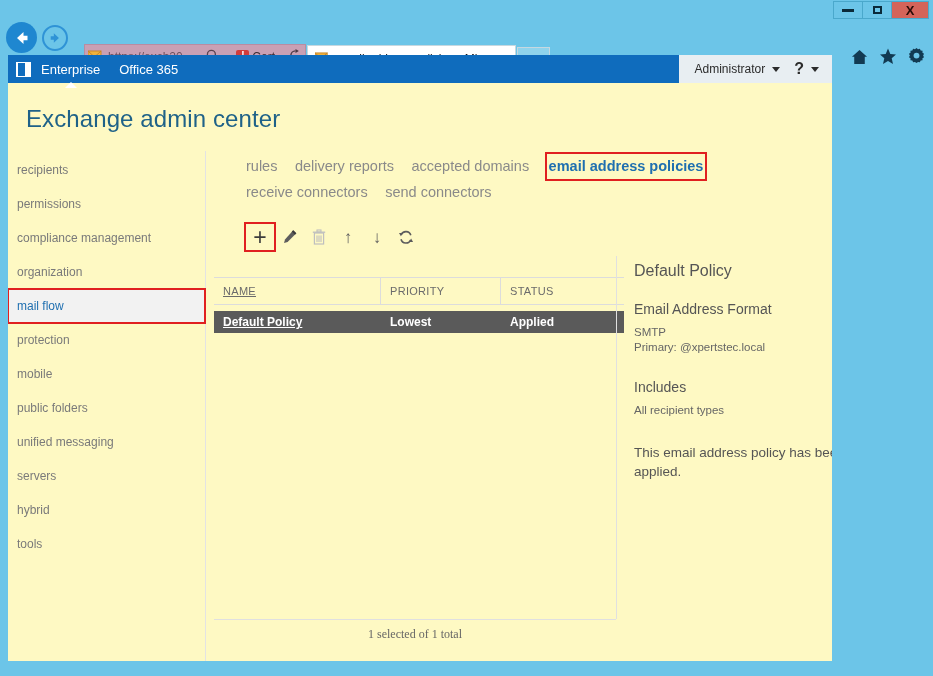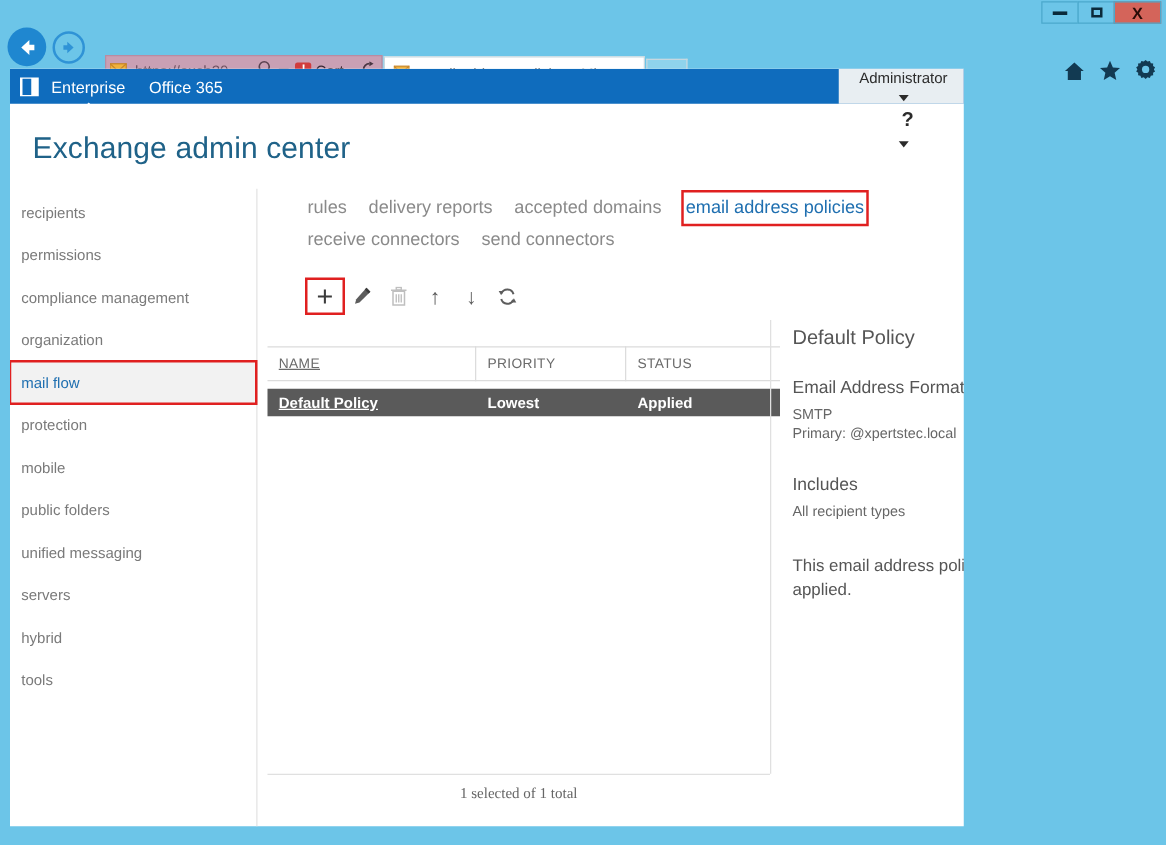--- a/index.html
+++ b/index.html
@@ -196,22 +196,22 @@
     display: flex;
     align-items: center;
     gap: 11px;
   }
   .chrome-icons svg { display: block; }
 
   
   .page {
     position: absolute;
     left: 8px; top: 55px;
-    width: 763px; height: 606px;
-    background: #ffffff;
+    width: 824px; height: 606px;
+    background: #fef9c3;
     overflow: hidden;
   }
 
   
   .suitebar {
     position: relative;
     height: 28px;
     background: #0f6cbd;
     display: flex;
     align-items: center;
@@ -249,21 +249,20 @@
   }
   .suite-right {
     position: absolute;
     right: 0; top: 0;
     height: 28px;
     background: #e8eef2;
     display: flex;
     align-items: center;
     padding: 0 13px 0 16px;
     gap: 7px;
-    flex-direction: column;
   }
   .suite-user {
     font-size: 12px;
     color: #2b2b2b;
     white-space: nowrap;
   }
   .suite-caret {
     width: 0; height: 0;
     border-left: 4px solid transparent;
     border-right: 4px solid transparent;
@@ -335,20 +334,21 @@
     white-space: nowrap;
     display: inline-block;
   }
   .ctab.active {
     color: #1f6fb0;
   }
   .ctab.annot {
     outline: 2px solid #e02020;
     padding: 0 2px;
     margin-right: 11px;
+    font-weight: bold;
   }
 
   
   .toolbar {
     margin-top: 19px;
     display: flex;
     align-items: center;
     height: 26px;
     gap: 3px;
   }

